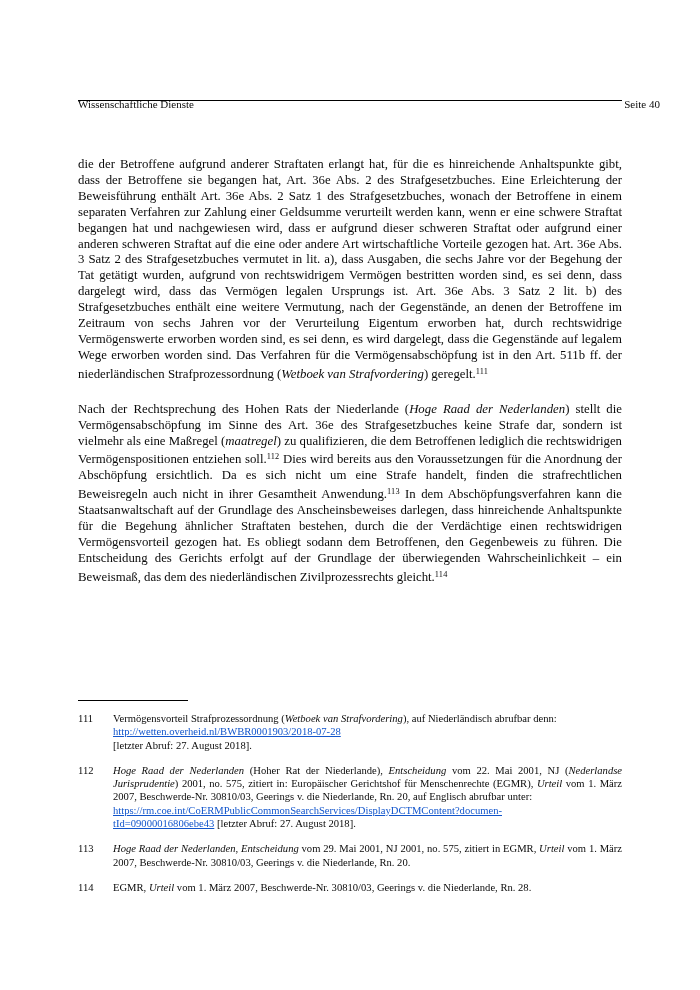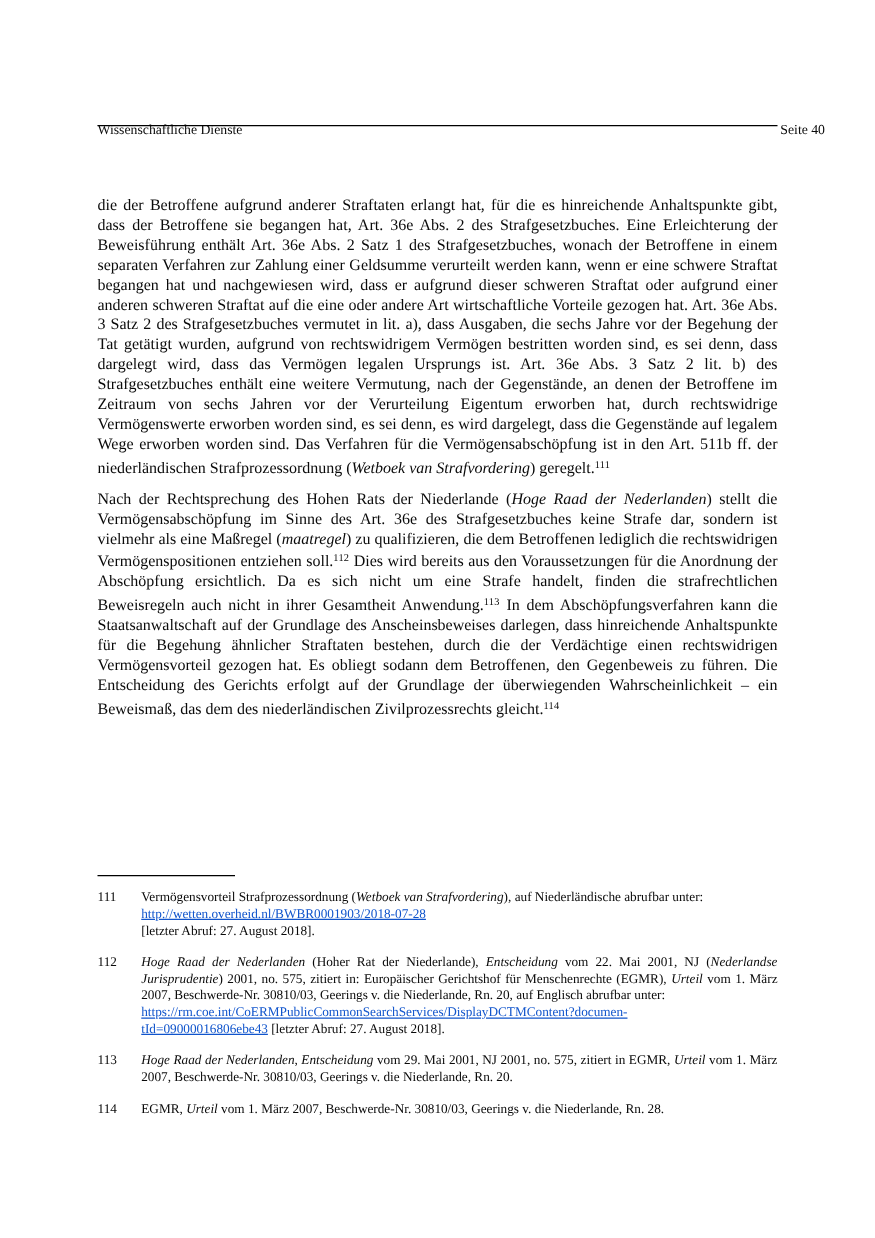--- a/index.html
+++ b/index.html
@@ -35,21 +35,21 @@
   }
   .body-text {
     position: absolute;
     left: 78px;
     top: 157px;
     width: 544px;
     font-size: 12.8px;
     line-height: 15.9px;
     text-align: justify;
   }
-  .para + .para { margin-top: 9px; }
+  .para + .para { margin-top: 19px; }
   .italic { font-style: italic; }
   .fnref { font-size: 8.3px; vertical-align: 4px; letter-spacing: 0.2px; }
   .fn-rule {
     position: absolute;
     left: 78px;
     top: 700px;
     width: 110px;
     border-top: 1.2px solid #000;
   }
   .footnotes {
@@ -87,21 +87,21 @@
   <main class="body-text">
     <p class="para"><span>die der Betroffene aufgrund anderer Straftaten erlangt hat, für die es hinreichende Anhaltspunkte gibt, dass der Betroffene sie begangen hat, Art. 36e Abs. 2 des Strafgesetzbuches. Eine Erleichterung der Beweisführung enthält Art. 36e Abs. 2 Satz 1 des Strafgesetzbuches, wonach der Betroffene in einem separaten Verfahren zur Zahlung einer Geldsumme verurteilt werden kann, wenn er eine schwere Straftat begangen hat und nachgewiesen wird, dass er aufgrund dieser schweren Straftat oder aufgrund einer anderen schweren Straftat auf die eine oder andere Art wirtschaftliche Vorteile gezogen hat. Art. 36e Abs. 3 Satz 2 des Strafgesetzbuches vermutet in lit. a), dass Ausgaben, die sechs Jahre vor der Begehung der Tat getätigt wurden, aufgrund von rechtswidrigem Vermögen bestritten worden sind, es sei denn, dass dargelegt wird, dass das Vermögen legalen Ursprungs ist. Art. 36e Abs. 3 Satz 2 lit. b) des Strafgesetzbuches enthält eine weitere Vermutung, nach der Gegenstände, an denen der Betroffene im Zeitraum von sechs Jahren vor der Verurteilung Eigentum erworben hat, durch rechtswidrige Vermögenswerte erworben worden sind, es sei denn, es wird dargelegt, dass die Gegenstände auf legalem Wege erworben worden sind. Das Verfahren für die Vermögensabschöpfung ist in den Art. 511b ff. der niederländischen Strafprozessordnung (</span><span class="italic">Wetboek van Strafvordering</span><span>) geregelt.</span><span class="fnref">111</span></p>
     <p class="para"><span>Nach der Rechtsprechung des Hohen Rats der Niederlande (</span><span class="italic">Hoge Raad der Nederlanden</span><span>) stellt die Vermögensabschöpfung im Sinne des Art. 36e des Strafgesetzbuches keine Strafe dar, sondern ist vielmehr als eine Maßregel (</span><span class="italic">maatregel</span><span>) zu qualifizieren, die dem Betroffenen lediglich die rechtswidrigen Vermögenspositionen entziehen soll.</span><span class="fnref">112</span><span> Dies wird bereits aus den Voraussetzungen für die Anordnung der Abschöpfung ersichtlich. Da es sich nicht um eine Strafe handelt, finden die strafrechtlichen Beweisregeln auch nicht in ihrer Gesamtheit Anwendung.</span><span class="fnref">113</span><span> In dem Abschöpfungsverfahren kann die Staatsanwaltschaft auf der Grundlage des Anscheinsbeweises darlegen, dass hinreichende Anhaltspunkte für die Begehung ähnlicher Straftaten bestehen, durch die der Verdächtige einen rechtswidrigen Vermögensvorteil gezogen hat. Es obliegt sodann dem Betroffenen, den Gegenbeweis zu führen. Die Entscheidung des Gerichts erfolgt auf der Grundlage der überwiegenden Wahrscheinlichkeit – ein Beweismaß, das dem des niederländischen Zivilprozessrechts gleicht.</span><span class="fnref">114</span></p>
   </main>
 
   <div class="fn-rule"></div>
 
   <section class="footnotes">
     <div class="footnote">
       <span class="fn-num">111</span>
-      <span class="fn-text"><span>Vermögensvorteil Strafprozessordnung (</span><span class="italic">Wetboek van Strafvordering</span><span>), auf Niederländische abrufbar unter:</span><br><a class="link" href="#">http://wetten.overheid.nl/BWBR0001903/2018-07-28</a><br><span>[letzter Abruf: 27. August 2018].</span></span>
+      <span class="fn-text"><span>Vermögensvorteil Strafprozessordnung (</span><span class="italic">Wetboek van Strafvordering</span><span>), auf Niederländisch abrufbar denn:</span><br><a class="link" href="#">http://wetten.overheid.nl/BWBR0001903/2018-07-28</a><br><span>[letzter Abruf: 27. August 2018].</span></span>
     </div>
     <div class="footnote">
       <span class="fn-num">112</span>
       <span class="fn-text"><span class="italic">Hoge Raad der Nederlanden</span><span> (Hoher Rat der Niederlande), </span><span class="italic">Entscheidung</span><span> vom 22. Mai 2001, NJ (</span><span class="italic">Nederlandse Jurisprudentie</span><span>) 2001, no. 575, zitiert in: Europäischer Gerichtshof für Menschenrechte (EGMR), </span><span class="italic">Urteil</span><span> vom 1. März 2007, Beschwerde-Nr. 30810/03, Geerings v. die Niederlande, Rn. 20, auf Englisch abrufbar unter:</span><br><a class="link" href="#">https://rm.coe.int/CoERMPublicCommonSearchServices/DisplayDCTMContent?documen-</a><br><a class="link" href="#">tId=09000016806ebe43</a><span> [letzter Abruf: 27. August 2018].</span></span>
     </div>
     <div class="footnote">
       <span class="fn-num">113</span>
       <span class="fn-text"><span class="italic">Hoge Raad der Nederlanden</span><span>, </span><span class="italic">Entscheidung</span><span> vom 29. Mai 2001, NJ 2001, no. 575, zitiert in EGMR, </span><span class="italic">Urteil</span><span> vom 1. März 2007, Beschwerde-Nr. 30810/03, Geerings v. die Niederlande, Rn. 20.</span></span>
     </div>
     <div class="footnote">

